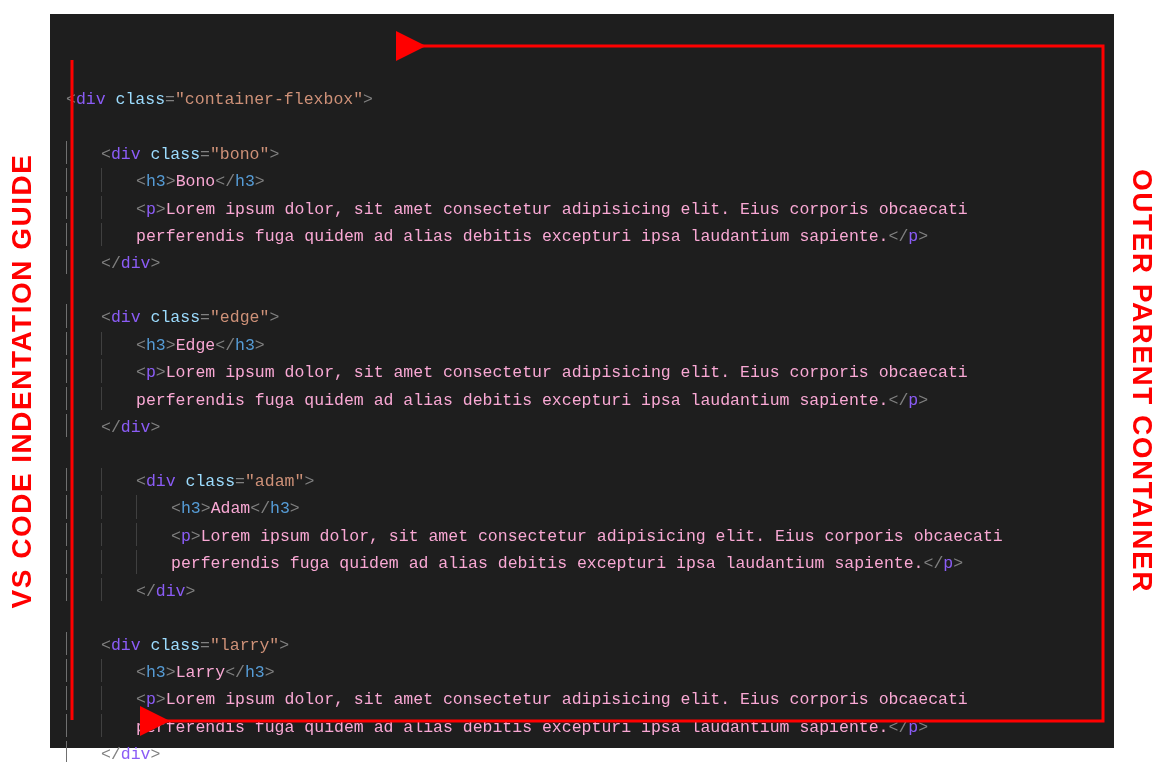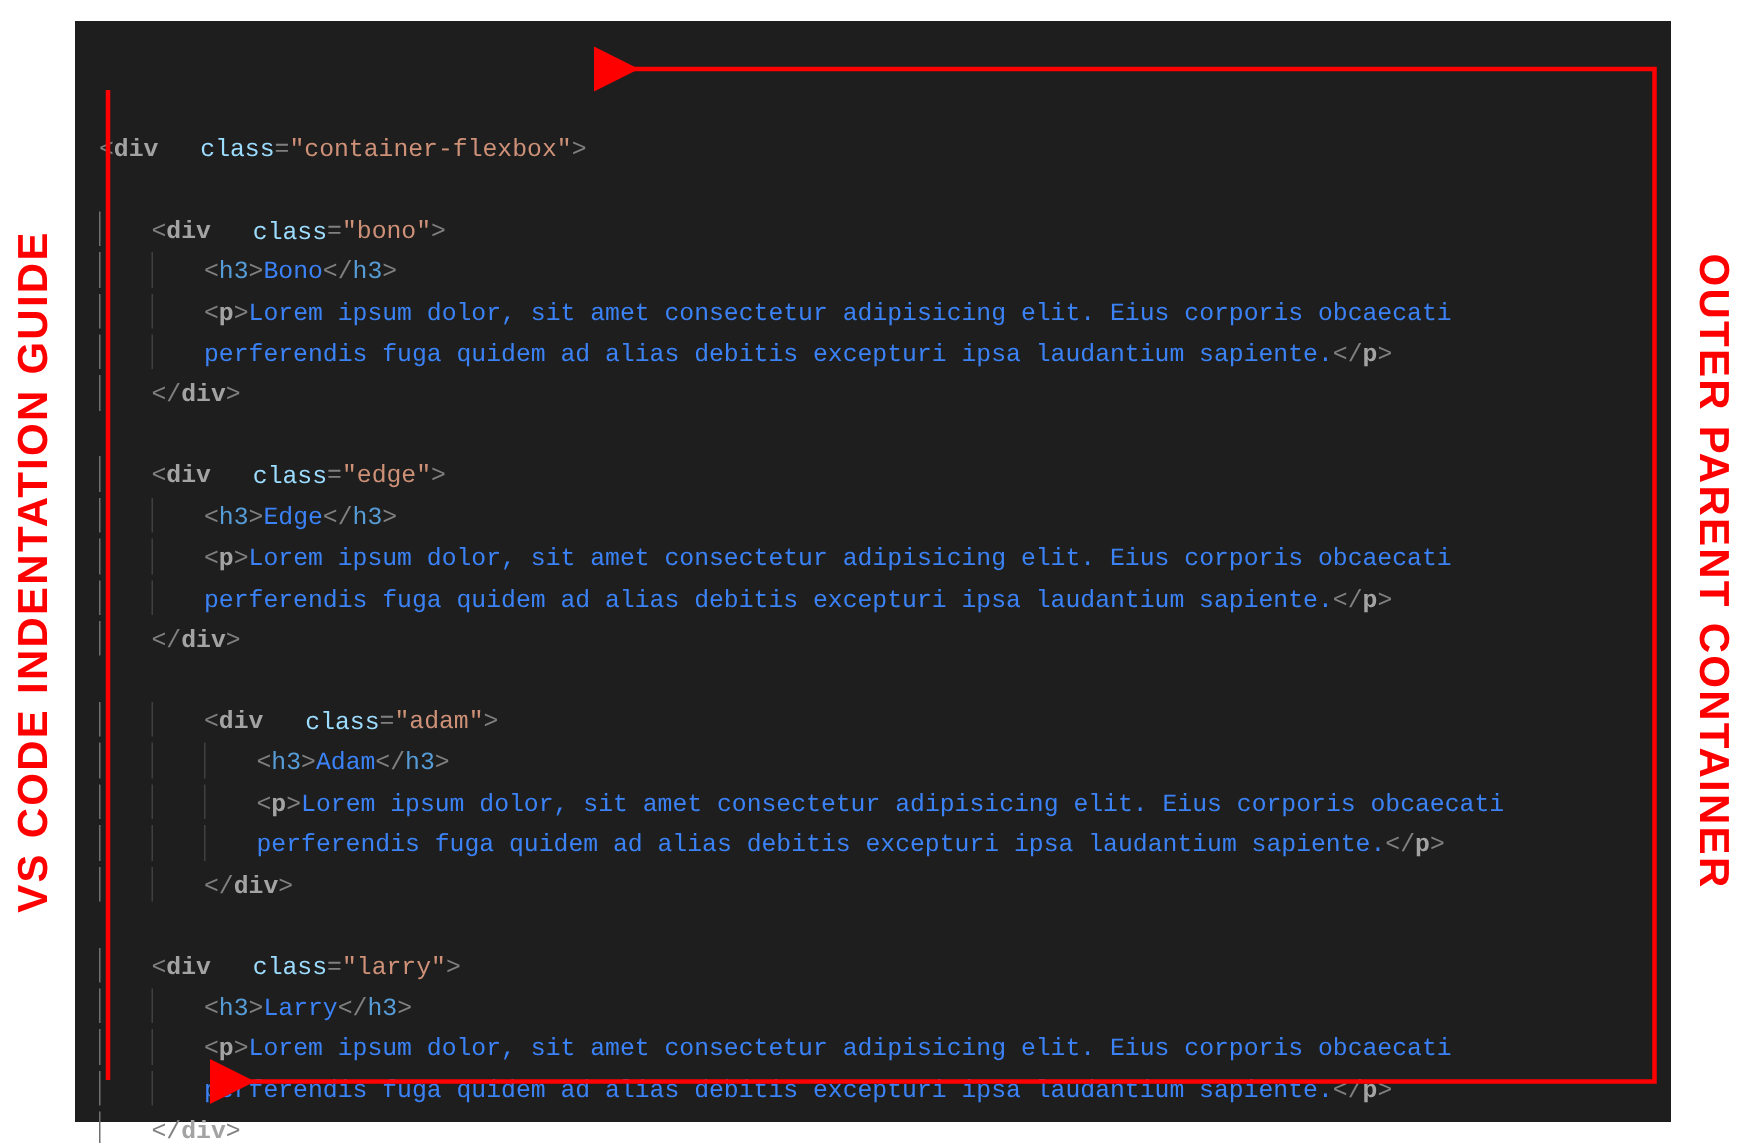--- a/index.html
+++ b/index.html
@@ -72,24 +72,24 @@
     margin-right: 0;
     height: 1.42em;
     vertical-align: -0.35em;
   }
   .guide.active { border-left-color: #707070; }
 
   .ind1 { display:inline-block; width: 34px; } 
 
   
   .punc  { color: #808080; }
-  .tag   { color: #a3a3a3; font-weight: bold; }
-  .attr  { color: #9cdcfe; margin-left: 18px; }
+  .tag   { color: #8b5cf6; }
+  .attr  { color: #9cdcfe; }
   .str   { color: #ce9178; }
-  .txt   { color: #3b82f6; text-align: right; }
+  .txt   { color: #f9a8d4; text-align: right; }
   .h3tag { color: #569cd6; text-align: center; }
 
   
   svg.overlay {
     position: absolute;
     inset: 0;
     width: 100%; height: 100%;
     pointer-events: none;
   }
 </style>

